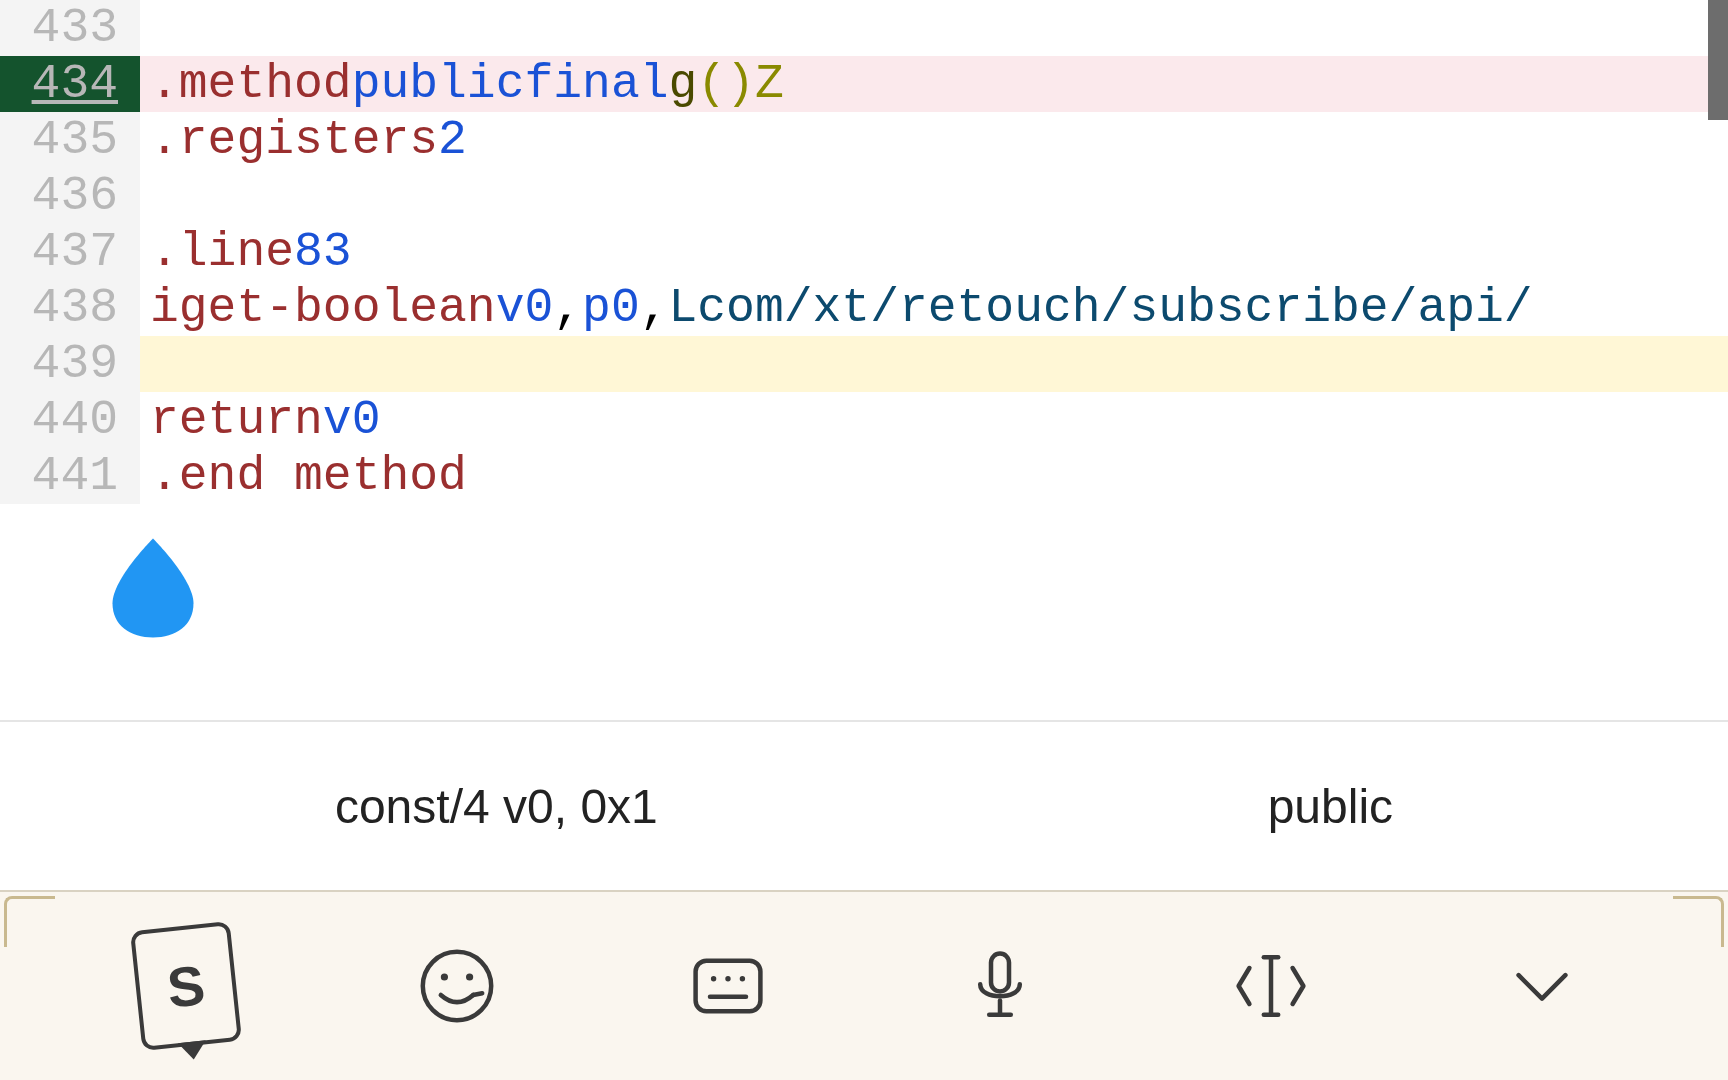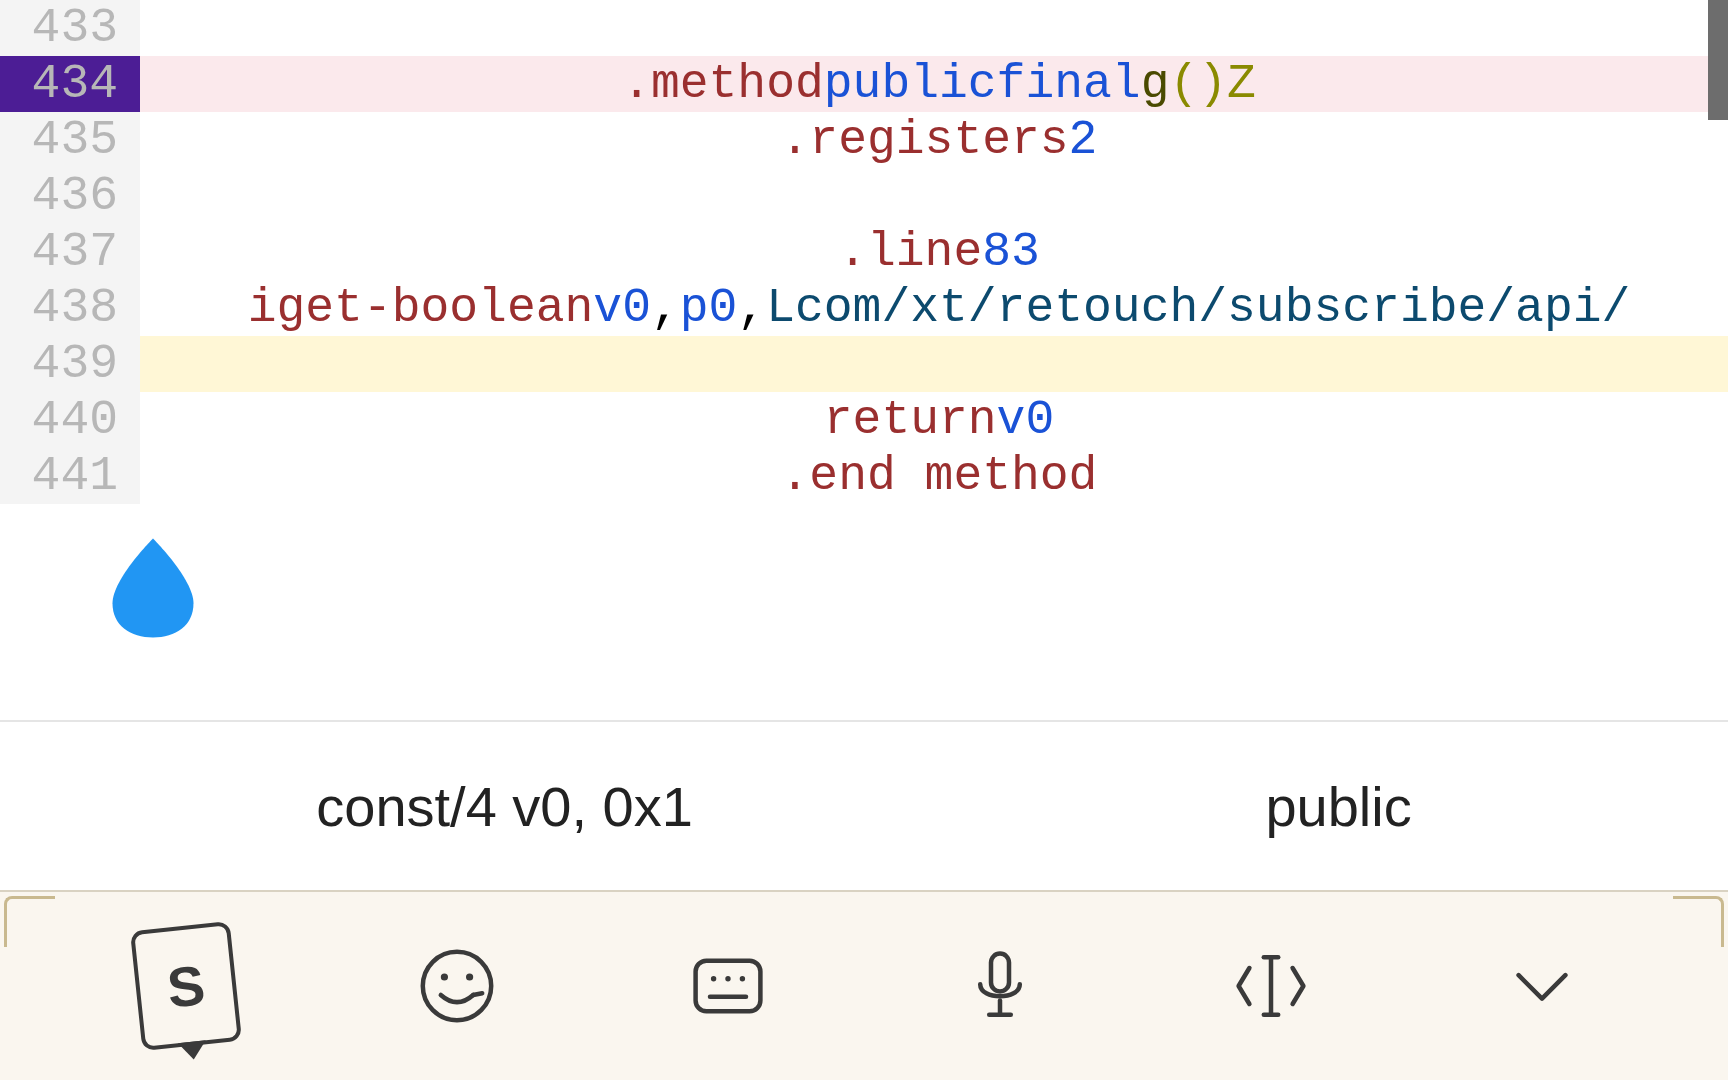--- a/index.html
+++ b/index.html
@@ -65,26 +65,25 @@
     align-items: center;
     justify-content: flex-end;
   }
   .code-cell {
     flex: 1 1 auto;
     padding-left: 10px;
     height: 100%;
     display: flex;
     align-items: center;
     overflow: hidden;
-    justify-content: center;
   }
 
   .hl-pink  .code-cell,
   .hl-pink  .gutter-cell { background: #fbe9ec; }
-  .hl-pink  .gutter-cell { background: #4c1d95; } 
+  .hl-pink  .gutter-cell { background: #14532d; text-decoration: underline; } 
   .hl-pink  .code-cell { background: #fbe9ec; }
 
   .hl-yellow .code-cell { background: #fff7d6; }
 
   
   .tk-dir   { color: #9a2f2f; }     
   .tk-kw    { color: #1a52d6; }     
   .tk-name  { color: #4a4a00; font-weight: 500; } 
   .tk-sig   { color: #8a8a00; }     
   .tk-num   { color: #1a52d6; }     
@@ -105,21 +104,21 @@
 
   
   .suggest-bar {
     height: 170px;
     min-height: 170px;
     border-top: 2px solid #e5e5e5;
     background: #ffffff;
     display: flex;
     align-items: center;
     justify-content: space-around;
-    font-size: 56px;
+    font-size: 48px;
     color: #222;
     padding: 0 30px;
   }
   .suggest-item { padding: 0 30px; white-space: nowrap; }
 
   
   .ime-bar {
     height: 190px;
     min-height: 190px;
     background: #faf6ef;

